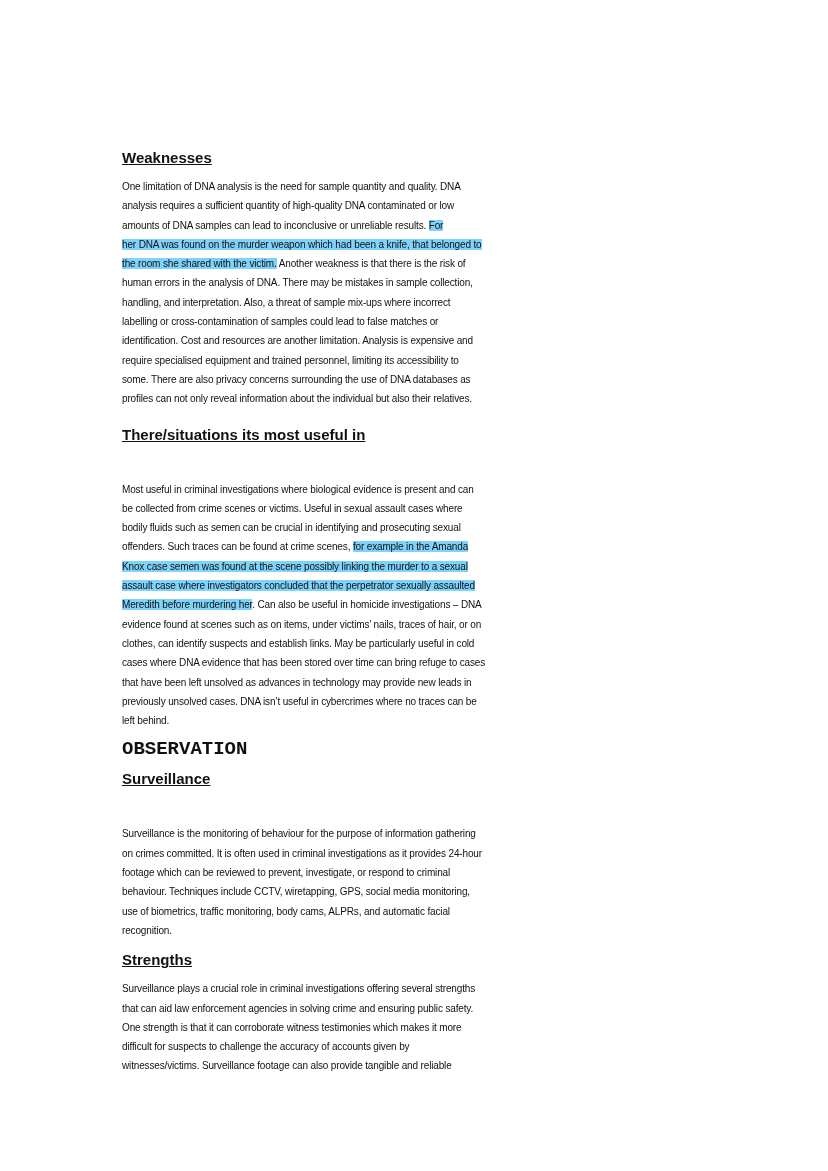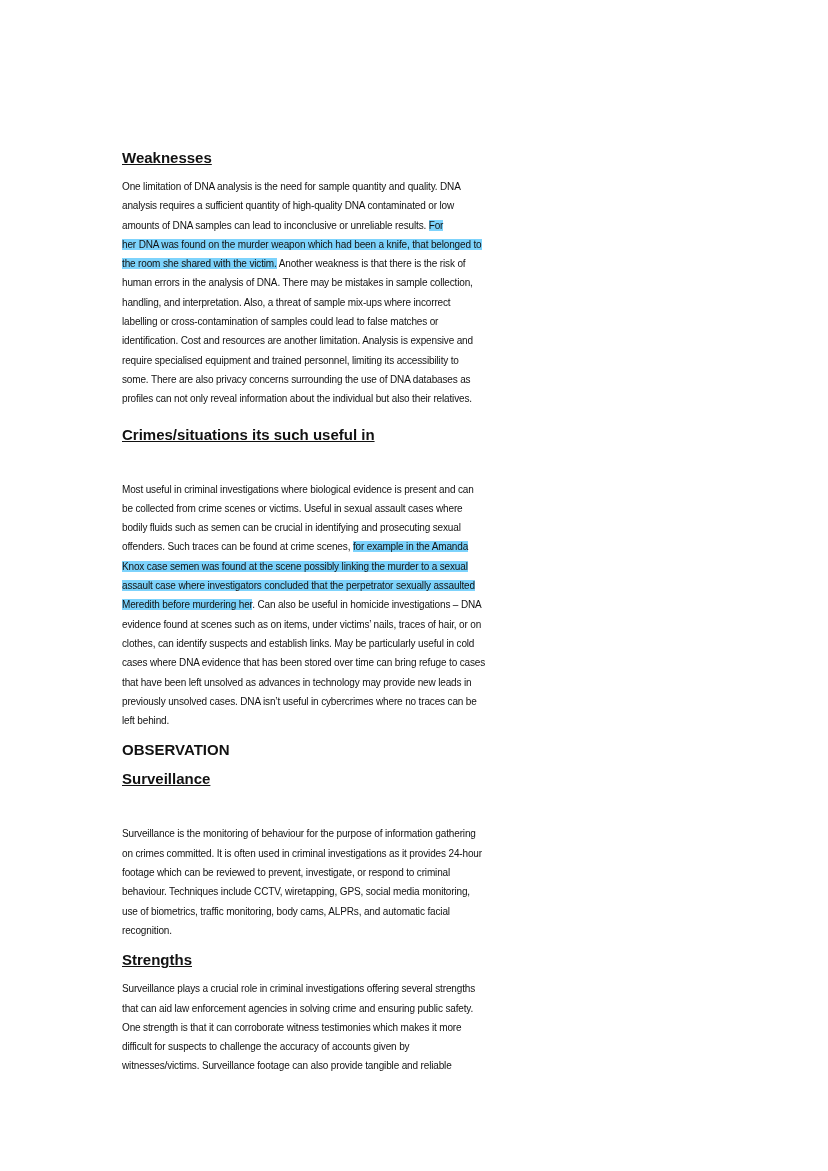--- a/index.html
+++ b/index.html
@@ -23,23 +23,24 @@
     }
     .heading {
       font-weight: bold;
       text-decoration: underline;
       font-size: 15px;
       line-height: 19px;
       margin: 0 0 10px 0;
     }
     .heading-plain {
       font-weight: bold;
-      font-size: 15px;
+      font-size: 19px;
       line-height: 19px;
       margin: 0 0 10px 0;
+      font-family: Liberation Mono, monospace;
     }
     .para {
       font-size: 10px;
       line-height: 19.3px;
       margin: 0 0 16px 0;
       letter-spacing: -0.15px;
     }
     .para.tight { margin-bottom: 10px; margin-top: 36px; }
     .hl {
       background: #7dd3fc;
@@ -59,21 +60,21 @@
       <span class="line"><span class="hl">the room she shared with the victim.</span><span> Another weakness is that there is the risk of</span></span>
       <span class="line"><span>human errors in the analysis of DNA. There may be mistakes in sample collection,</span></span>
       <span class="line"><span>handling, and interpretation. Also, a threat of sample mix-ups where incorrect</span></span>
       <span class="line"><span>labelling or cross-contamination of samples could lead to false matches or</span></span>
       <span class="line"><span>identification. Cost and resources are another limitation. Analysis is expensive and</span></span>
       <span class="line"><span>require specialised equipment and trained personnel, limiting its accessibility to</span></span>
       <span class="line"><span>some. There are also privacy concerns surrounding the use of DNA databases as</span></span>
       <span class="line"><span>profiles can not only reveal information about the individual but also their relatives.</span></span>
     </div>
 
-  <div class="heading">Crimes/situations its such useful in</div>
+  <div class="heading">There/situations its most useful in</div>
   <div class="para tight">
       <span class="line"><span>Most useful in criminal investigations where biological evidence is present and can</span></span>
       <span class="line"><span>be collected from crime scenes or victims. Useful in sexual assault cases where</span></span>
       <span class="line"><span>bodily fluids such as semen can be crucial in identifying and prosecuting sexual</span></span>
       <span class="line"><span>offenders. Such traces can be found at crime scenes, </span><span class="hl">for example in the Amanda</span></span>
       <span class="line"><span class="hl">Knox case semen was found at the scene possibly linking the murder to a sexual</span></span>
       <span class="line"><span class="hl">assault case where investigators concluded that the perpetrator sexually assaulted</span></span>
       <span class="line"><span class="hl">Meredith before murdering her</span><span>. Can also be useful in homicide investigations – DNA</span></span>
       <span class="line"><span>evidence found at scenes such as on items, under victims’ nails, traces of hair, or on</span></span>
       <span class="line"><span>clothes, can identify suspects and establish links. May be particularly useful in cold</span></span>

